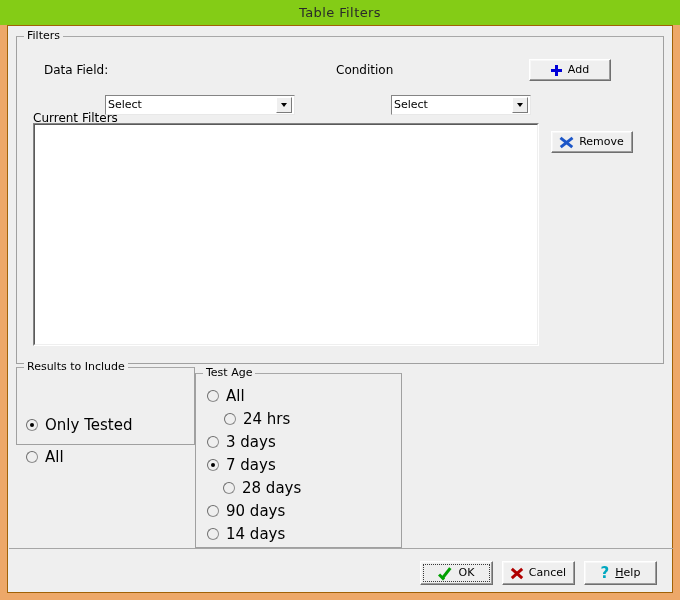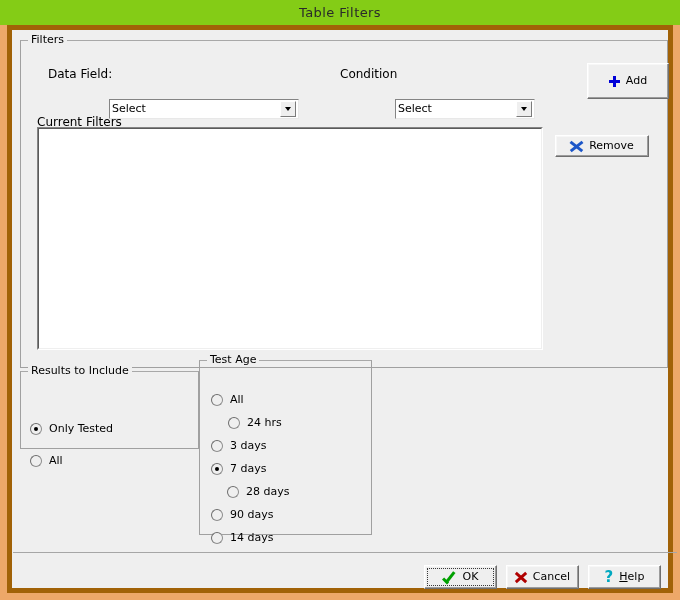--- a/index.html
+++ b/index.html
@@ -36,21 +36,21 @@
   #titlebar .title-text {
     font-size: 13px;
     color: #2a2a2a;
     letter-spacing: 0.4px;
   }
   #client {
     position: absolute;
     left: 7px; top: 25px;
     width: 666px; height: 568px;
     background: #efefef;
-    border: 5px solid #a16207;
+    border: 1px solid #a16207;
     box-sizing: border-box;
   }
 
   
   .groupbox {
     position: absolute;
     border: 1px solid #a0a0a0;
     border-top-color: #a8a8a8;
     background: transparent;
     box-sizing: border-box;
@@ -61,21 +61,21 @@
     background: #efefef;
     padding: 0 3px;
     font-size: 11px;
     color: #000;
     line-height: 11px;
     white-space: nowrap;
   }
 
   #grp-filters   { left: 8px;  top: 10px;  width: 648px; height: 328px; }
   #grp-results   { left: 8px;  top: 341px; width: 179px; height: 78px; }
-  #grp-testage   { left: 187px;top: 330px; width: 173px; height: 175px; }
+  #grp-testage   { left: 187px;top: 347px; width: 207px; height: 175px; }
 
   
   .lbl {
     position: absolute;
     font-size: 12px;
     color: #000;
     white-space: nowrap;
   }
   #lbl-datafield  { left: 36px;  top: 37px; }
   #lbl-condition  { left: 328px; top: 37px; }
@@ -155,22 +155,22 @@
     align-items: center;
     justify-content: center;
     gap: 6px;
     font-size: 11px;
     color: #000;
     cursor: default;
     user-select: none;
   }
   .btn .btn-label { line-height: 12px; }
 
-  #btn-add    { left: 575px; top: 33px;  width: 82px; height: 36px; }
-  #btn-remove { left: 543px; top: 105px; width: 94px; height: 22px; }
+  #btn-add    { left: 521px; top: 33px;  width: 82px; height: 22px; }
+  #btn-remove { left: 543px; top: 105px; width: 82px; height: 22px; }
 
   
   .ico-plus {
     position: relative;
     width: 11px; height: 11px;
     flex: 0 0 auto;
   }
   .ico-plus::before, .ico-plus::after {
     content: "";
     position: absolute;
@@ -216,21 +216,21 @@
   }
   .radio-row[data-checked="true"] .radio-mark::after {
     content: "";
     position: absolute;
     left: 3px; top: 3px;
     width: 4px; height: 4px;
     border-radius: 50%;
     background: #000;
   }
   .radio-row .radio-label {
-    font-size: 11px;
+    font-size: 15px;
     color: #000;
     line-height: 12px;
   }
 
   
   #bottom-sep {
     position: absolute;
     left: 1px; top: 522px;
     width: 664px; height: 1px;
     background: #a6a6a6;

